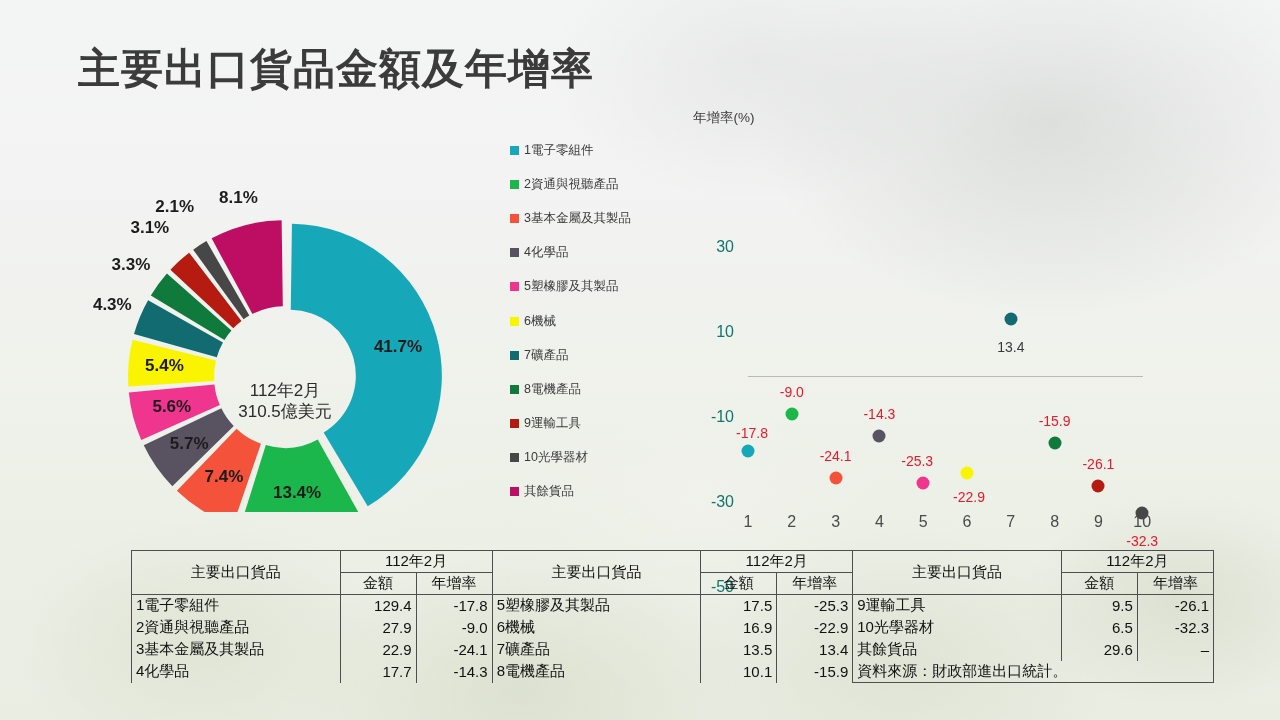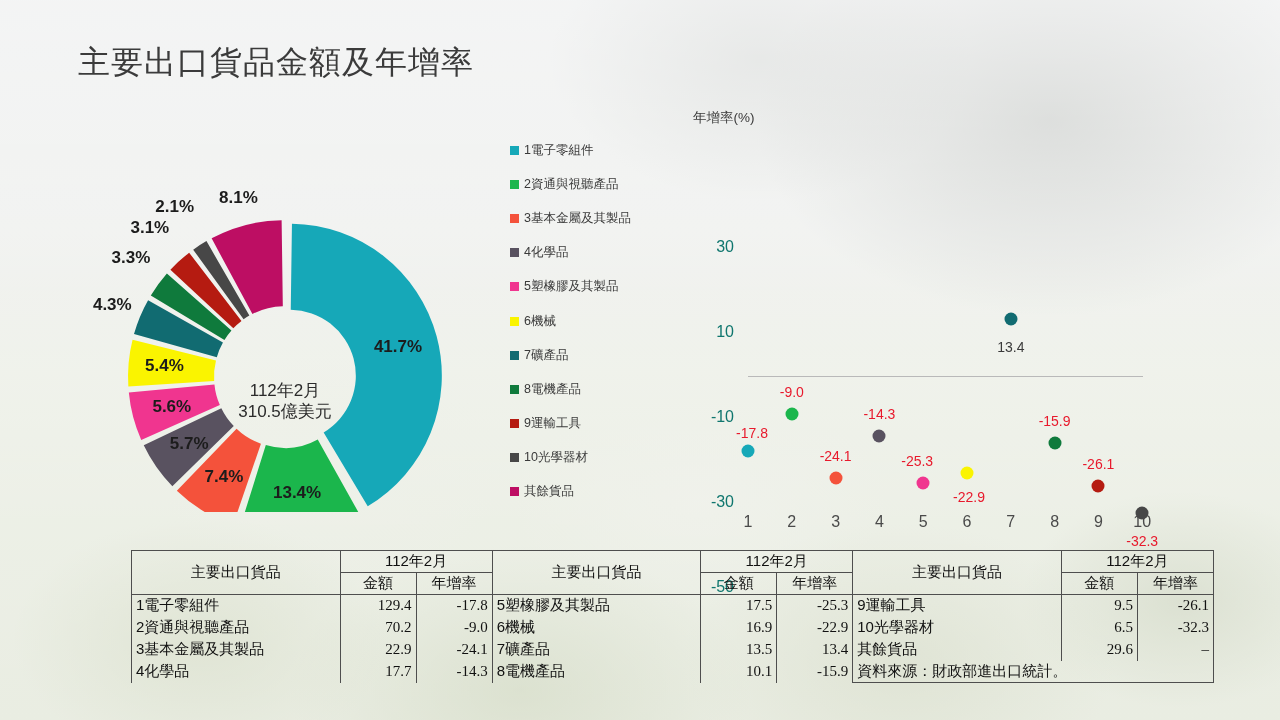--- a/index.html
+++ b/index.html
@@ -26,21 +26,21 @@
   }
   #bg-veil {
     position: absolute; inset: 0;
     background: linear-gradient(180deg, rgba(255,255,255,.58) 0%, rgba(255,255,255,.42) 40%, rgba(255,255,255,.46) 70%, rgba(255,255,255,.40) 100%);
   }
   #stage { position: absolute; inset: 0; }
 
   
   #page-title {
     position: absolute; left: 78px; top: 41px;
-    font-size: 32px; font-weight: normal; color: #3b3b3b;
+    font-size: 42px; font-weight: bold; color: #3b3b3b;
     letter-spacing: 1px; white-space: nowrap;
   }
 
   
   #donut-chart { position: absolute; left: 60px; top: 112px; width: 450px; height: 400px; }
   #donut-svg { position: absolute; left: 0; top: 0; }
   .donut-hole-text {
     position: absolute; left: 225px; top: 268px;
     transform: translateX(-50%);
     text-align: center; font-size: 17px; color: #2b2b2b; line-height: 1.25;
@@ -71,21 +71,21 @@
   
   #data-table-wrap { position: absolute; left: 131px; top: 550px; width: 1083px; }
   table#data-table { border-collapse: collapse; width: 100%; font-size: 15px; color: #111; }
   table#data-table td, table#data-table th {
     border: 1px solid #4e4e4e; font-weight: normal; padding: 0 4px; height: 22px; background: transparent;
   }
   .th-item { text-align: center; }
   .th-period { text-align: center; }
   .th-sub { text-align: center; }
   .cell-name { text-align: left; white-space: nowrap; }
-  .cell-num { text-align: right; white-space: nowrap; font-family: Liberation Serif, serif; }
+  .cell-num { text-align: right; white-space: nowrap; }
   .no-top { border-top: none !important; }
   .no-bottom { border-bottom: none !important; }
   .src-note { text-align: left; white-space: nowrap; }
   .w-name1 { width: 170px; } .w-num { width: 62px; }
 </style>
 </head>
 <body>
 
 <div id="bg-photo"></div>
 <div id="bg-veil"></div>
@@ -113,21 +113,21 @@
       <div>310.5億美元</div>
     </div>
     <div id="donut-labels">
         <div class="slice-label" style="left: 338.005px; top: 234.689px; transform: translate(-50%, -50%);">41.7%</div>
         <div class="slice-label" style="left: 237.096px; top: 381.373px; transform: translate(-50%, -50%);">13.4%</div>
         <div class="slice-label" style="left: 163.922px; top: 364.792px; transform: translate(-50%, -50%);">7.4%</div>
         <div class="slice-label" style="left: 129.13px; top: 332.067px; transform: translate(-50%, -50%);">5.7%</div>
         <div class="slice-label" style="left: 111.807px; top: 294.601px; transform: translate(-50%, -50%);">5.6%</div>
         <div class="slice-label" style="left: 104.484px; top: 254.191px; transform: translate(-50%, -50%);">5.4%</div>
         <div class="slice-label" style="left: 52.3189px; top: 193.235px; transform: translate(-50%, -50%);">4.3%</div>
-        <div class="slice-label" style="left: 70.9371px; top: 146px; transform: translate(-50%, -50%);">3.3%</div>
+        <div class="slice-label" style="left: 70.9371px; top: 153px; transform: translate(-50%, -50%);">3.3%</div>
         <div class="slice-label" style="left: 89.8342px; top: 116.234px; transform: translate(-50%, -50%);">3.1%</div>
         <div class="slice-label" style="left: 114.714px; top: 94.5708px; transform: translate(-50%, -50%);">2.1%</div>
         <div class="slice-label" style="left: 178.475px; top: 85.9457px; transform: translate(-50%, -50%);">8.1%</div>
       </div>
   </div>
 
   <div id="legend">
       <div class="legend-item">
         <span class="legend-swatch" style="background: rgb(22, 168, 184);"></span>
         <span class="legend-label">1電子零組件</span>
@@ -245,21 +245,21 @@
             <td class="cell-num no-bottom">-17.8</td>
             <td class="cell-name no-bottom">5塑橡膠及其製品</td>
             <td class="cell-num no-bottom">17.5</td>
             <td class="cell-num no-bottom">-25.3</td>
             <td class="cell-name no-bottom">9運輸工具</td>
             <td class="cell-num no-bottom">9.5</td>
             <td class="cell-num no-bottom">-26.1</td>
           </tr>
           <tr>
             <td class="cell-name no-bottom no-top">2資通與視聽產品</td>
-            <td class="cell-num no-bottom no-top">70.2</td>
+            <td class="cell-num no-bottom no-top">27.9</td>
             <td class="cell-num no-bottom no-top">-9.0</td>
             <td class="cell-name no-bottom no-top">6機械</td>
             <td class="cell-num no-bottom no-top">16.9</td>
             <td class="cell-num no-bottom no-top">-22.9</td>
             <td class="cell-name no-bottom no-top">10光學器材</td>
             <td class="cell-num no-bottom no-top">6.5</td>
             <td class="cell-num no-bottom no-top">-32.3</td>
           </tr>
           <tr>
             <td class="cell-name no-bottom no-top">3基本金屬及其製品</td>

